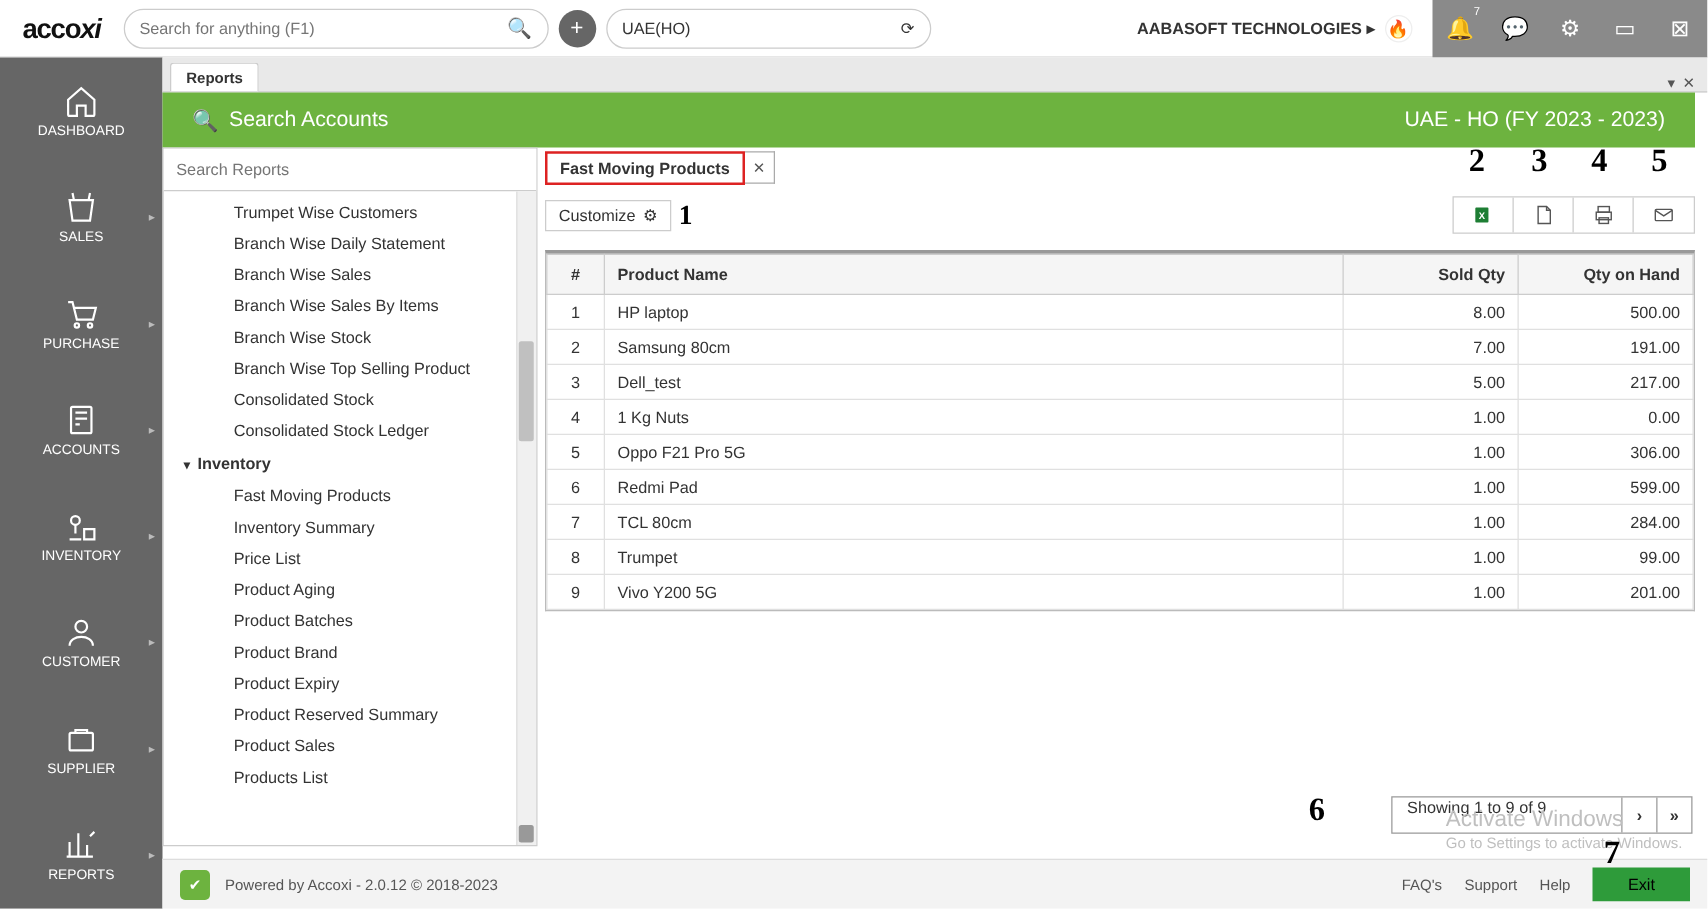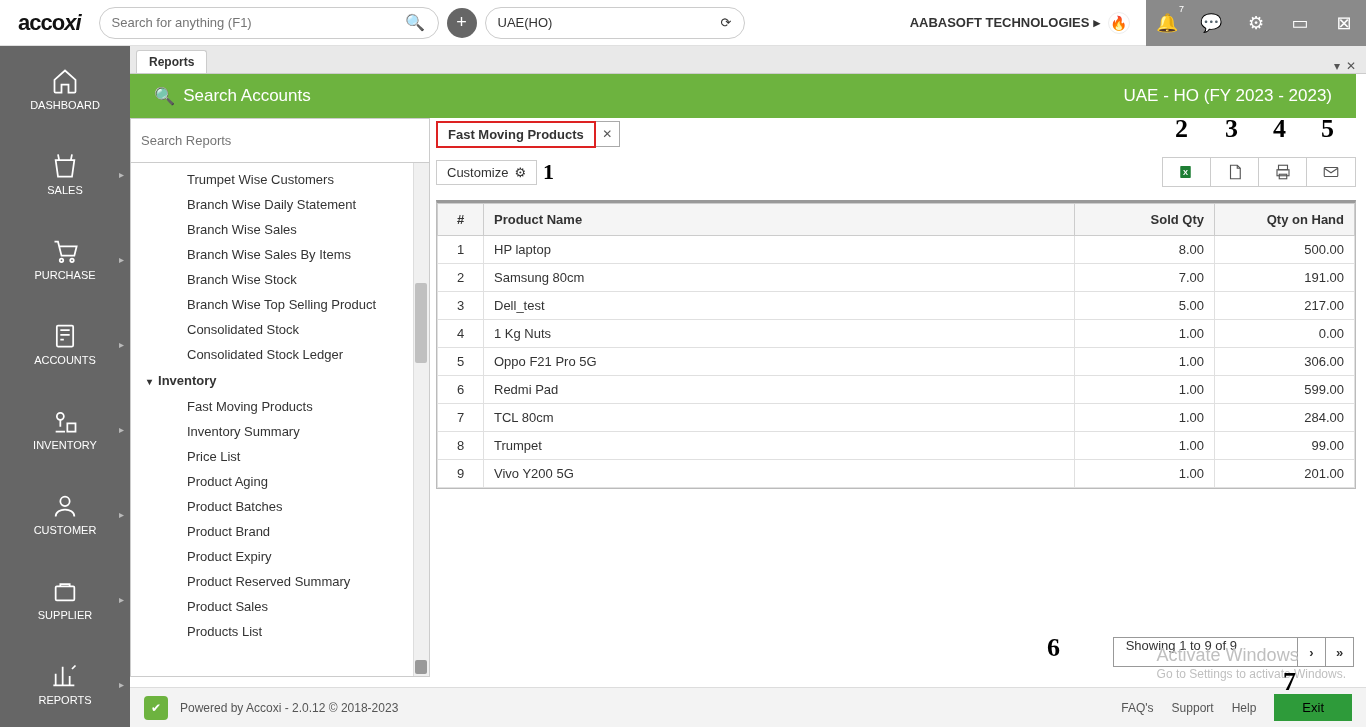--- a/index.html
+++ b/index.html
@@ -30,21 +30,21 @@
 .tabstrip { position: absolute; left: 130px; top: 46px; right: 0; height: 28px; background: #e9e9e9; border-bottom: 1px solid #ccc; display: flex; align-items: flex-end; padding-left: 6px; }
 .tabstrip .tab { background: #fff; border: 1px solid #ccc; border-bottom: none; padding: 4px 12px; font-size: 12px; border-radius: 3px 3px 0 0; font-weight:600; }
 .tabstrip .winbtns { margin-left: auto; display:flex; gap:6px; padding-right:10px; font-size:12px; color:#555;}
 
 
 .greenbar { position: absolute; left: 130px; top: 74px; right: 10px; height: 44px; background: #6db33f; color: #fff; display: flex; align-items: center; padding: 0 24px; font-size: 17px; justify-content: space-between; }
 .greenbar .left { display:flex; align-items:center; gap:8px;}
 
 
 .report-sidebar { position: absolute; left: 130px; top: 118px; width: 300px; bottom: 50px; border: 1px solid #ccc; display:flex; flex-direction:column; }
-.report-sidebar input { width: 100%; height: 44px; border: none; border-bottom: 1px solid #ccc; padding: 0 10px; font-size: 13px; outline:none; }
+.report-sidebar input { width: 100%; height: 34px; border: none; border-bottom: 1px solid #ccc; padding: 0 10px; font-size: 13px; outline:none; }
 .report-list { flex:1; overflow-y: auto; padding: 4px 0; position:relative;}
 .report-list .item { padding: 5px 10px 5px 56px; font-size: 13px; cursor:pointer; }
 .report-list .group { padding: 6px 10px 6px 16px; font-weight: 700; font-size: 13px; }
 .report-list .group::before { content: "▾"; margin-right:6px; font-size:10px;}
 .scroll-fake { position:absolute; right:0; top:0; bottom:0; width:16px; background:#f0f0f0; border-left:1px solid #ddd;}
 .scroll-thumb { position:absolute; right:2px; width:12px; background:#c0c0c0; border-radius:2px;}
 
 
 .main { position: absolute; left: 436px; top: 118px; right: 10px; bottom: 50px; }
 .subtabs { height: 32px; display: flex; align-items: center; }

